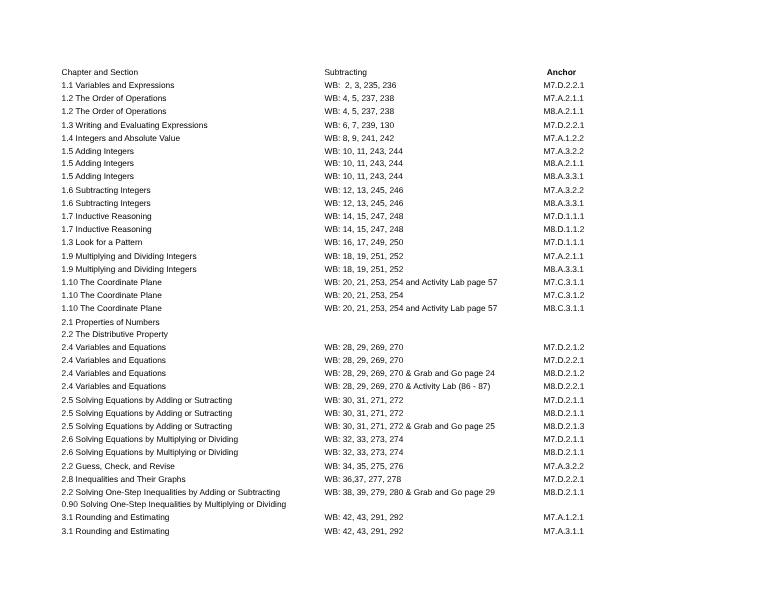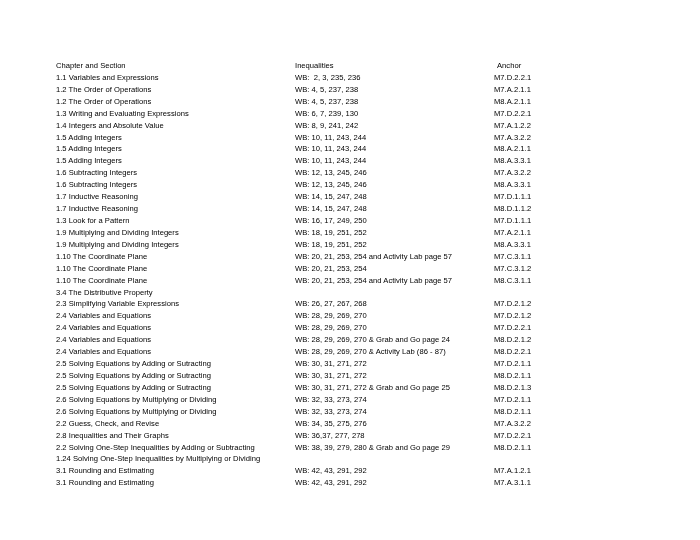--- a/index.html
+++ b/index.html
@@ -61,37 +61,38 @@
   table.correlation th.h-supp,
   table.correlation td.c-supp {
     padding-left: 0px;
   }
   table.correlation th.h-anchor,
   table.correlation td.c-anchor {
     padding-left: 4px;
   }
   table.correlation th.h-anchor {
     padding-left: 7px;
+    font-weight: bold;
   }
 </style>
 </head>
 <body>
 
 <div id="doc">
   <div id="table-wrap">
     <table class="correlation">
       <colgroup>
         <col class="col-section">
         <col class="col-supp">
         <col class="col-anchor">
       </colgroup>
       <thead>
         <tr>
           <th class="h-section">Chapter and Section</th>
-          <th class="h-supp">Inequalities</th>
+          <th class="h-supp">Subtracting</th>
           <th class="h-anchor">Anchor</th>
         </tr>
       </thead>
       <tbody id="table-body">
           <tr>
             <td class="c-section">1.1 Variables and Expressions</td>
             <td class="c-supp">WB:  2, 3, 235, 236</td>
             <td class="c-anchor">M7.D.2.2.1</td>
           </tr>
           <tr>
@@ -173,28 +174,28 @@
             <td class="c-section">1.10 The Coordinate Plane</td>
             <td class="c-supp">WB: 20, 21, 253, 254</td>
             <td class="c-anchor">M7.C.3.1.2</td>
           </tr>
           <tr>
             <td class="c-section">1.10 The Coordinate Plane</td>
             <td class="c-supp">WB: 20, 21, 253, 254 and Activity Lab page 57</td>
             <td class="c-anchor">M8.C.3.1.1</td>
           </tr>
           <tr>
-            <td class="c-section">3.4 The Distributive Property</td>
+            <td class="c-section">2.1 Properties of Numbers</td>
             <td class="c-supp">&nbsp;</td>
             <td class="c-anchor">&nbsp;</td>
           </tr>
           <tr>
-            <td class="c-section">2.3 Simplifying Variable Expressions</td>
-            <td class="c-supp">WB: 26, 27, 267, 268</td>
-            <td class="c-anchor">M7.D.2.1.2</td>
+            <td class="c-section">2.2 The Distributive Property</td>
+            <td class="c-supp">&nbsp;</td>
+            <td class="c-anchor">&nbsp;</td>
           </tr>
           <tr>
             <td class="c-section">2.4 Variables and Equations</td>
             <td class="c-supp">WB: 28, 29, 269, 270</td>
             <td class="c-anchor">M7.D.2.1.2</td>
           </tr>
           <tr>
             <td class="c-section">2.4 Variables and Equations</td>
             <td class="c-supp">WB: 28, 29, 269, 270</td>
             <td class="c-anchor">M7.D.2.2.1</td>
@@ -243,21 +244,21 @@
             <td class="c-section">2.8 Inequalities and Their Graphs</td>
             <td class="c-supp">WB: 36,37, 277, 278</td>
             <td class="c-anchor">M7.D.2.2.1</td>
           </tr>
           <tr>
             <td class="c-section">2.2 Solving One-Step Inequalities by Adding or Subtracting</td>
             <td class="c-supp">WB: 38, 39, 279, 280 &amp; Grab and Go page 29</td>
             <td class="c-anchor">M8.D.2.1.1</td>
           </tr>
           <tr>
-            <td class="c-section">1.24 Solving One-Step Inequalities by Multiplying or Dividing</td>
+            <td class="c-section">0.90 Solving One-Step Inequalities by Multiplying or Dividing</td>
             <td class="c-supp">&nbsp;</td>
             <td class="c-anchor">&nbsp;</td>
           </tr>
           <tr>
             <td class="c-section">3.1 Rounding and Estimating</td>
             <td class="c-supp">WB: 42, 43, 291, 292</td>
             <td class="c-anchor">M7.A.1.2.1</td>
           </tr>
           <tr>
             <td class="c-section">3.1 Rounding and Estimating</td>

